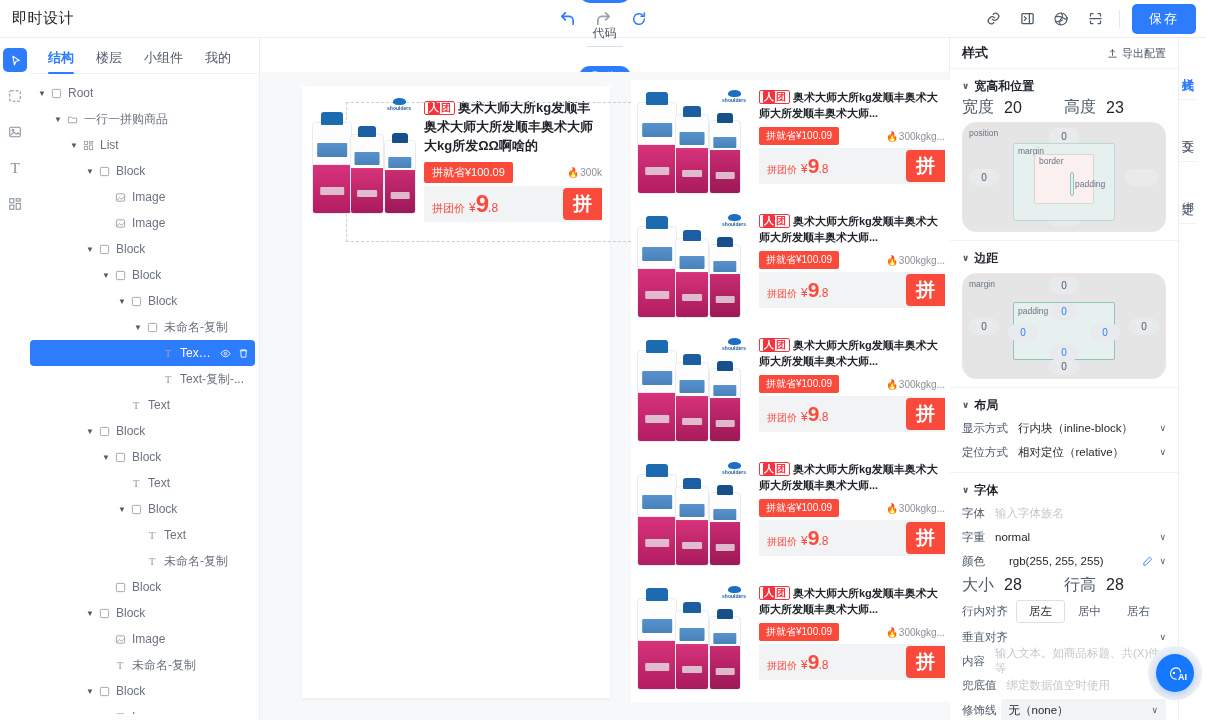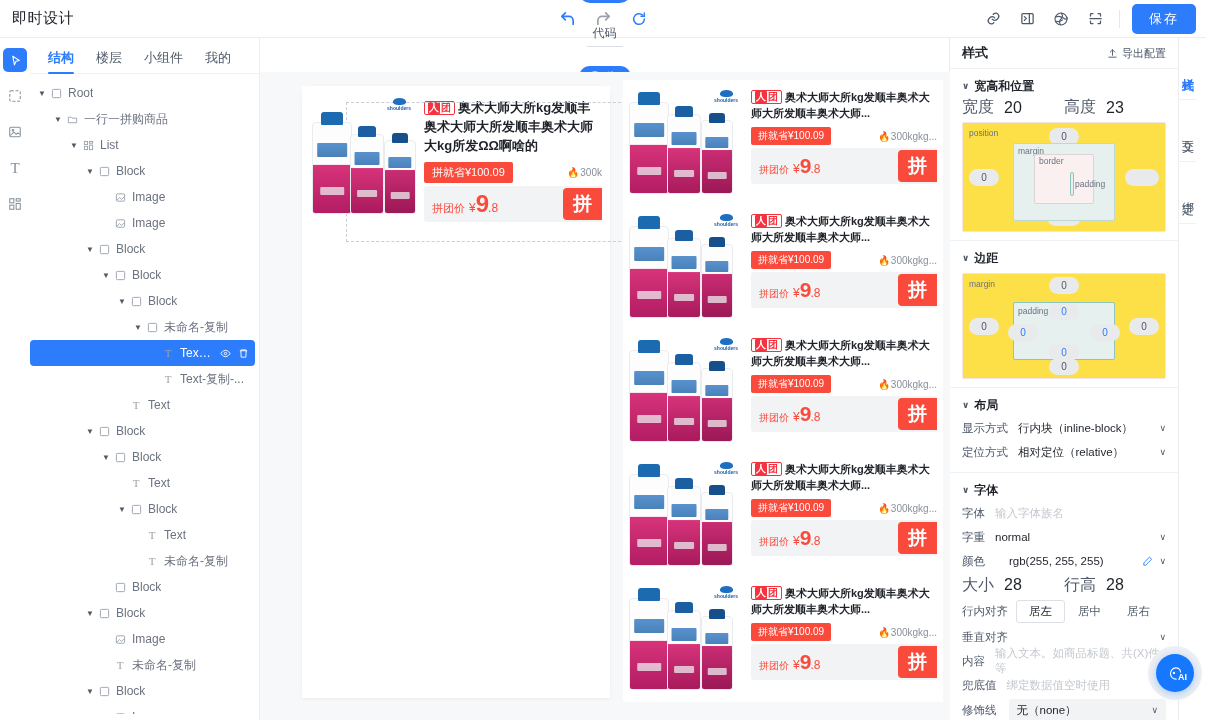--- a/index.html
+++ b/index.html
@@ -112,21 +112,21 @@
   .artboard {
     position: absolute; left: 42px; top: 14px; width: 308px; height: 612px;
     background: #fff; border-radius: 10px 10px 0 0;
     box-shadow: 0 1px 4px rgba(0,0,0,.06);
   }
   .selbox {
     position: absolute; left: 44px; top: 16px; width: 300px; height: 140px;
     border: 1px dashed #c9ced6;
   }
   .previewcol {
-    position: absolute; left: 363px; top: 8px; width: 320px;
+    position: absolute; left: 371px; top: 8px; width: 320px;
   }
 
   
   .card {
     display: flex; background: #fff; padding: 8px 6px 10px 4px; gap: 6px;
     align-items: flex-start;
   }
   .card.big { padding: 10px 8px; }
   .prodimgs { flex: 0 0 118px; height: 108px; position: relative; }
   .card.big .prodimgs { flex: 0 0 108px; height: 120px; }
@@ -231,22 +231,22 @@
   }
   .chev { font-size: 9px; color: #4e5969; }
   .fieldrow { display: flex; align-items: center; height: 24px; font-size: 11.5px; color: #4e5969; }
   .flabel { color: #4e5969; white-space: nowrap; }
   .fval { color: #1f2329; margin-left: 10px; }
   .fval.ph { color: #c4c8ce; }
   .halfrow { display: flex; }
   .halfrow > div { flex: 1; display: flex; align-items: center; }
 
   .boxmodel {
-    position: relative; background: #fde047; border: 1px solid #f3e3e3;
-    border-radius: 2px; margin-top: 4px; padding: 6px;
+    position: relative; background: #e5e5e5; border: 1px solid #f3e3e3;
+    border-radius: 14px; margin-top: 4px; padding: 6px;
   }
   .bm-label { font-size: 8.5px; color: #6b7280; position: absolute; }
   .bm-inner1 {
     background: #e6f1ef; border: 1px solid #bcd9d4; border-radius: 2px;
     position: relative; margin: 14px 40px 14px 40px; padding: 6px;
   }
   .bm-inner2 {
     background: #fbf0f0; border: 1px solid #ddd4d4; border-radius: 2px;
     position: relative; margin: 12px 22px; padding: 5px;
   }
@@ -264,21 +264,21 @@
 
   .segctl { display: flex; gap: 0; margin-left: 8px; }
   .seg {
     font-size: 11.5px; color: #4e5969; padding: 3px 12px; cursor: pointer;
     border: 1px solid transparent; border-radius: 3px;
   }
   .seg.on { border-color: #dcdfe5; background: #fff; color: #1f2329; }
   .inputline {
     background: #f2f3f5; border-radius: 3px; height: 22px; display: flex;
     align-items: center; padding: 0 8px; font-size: 11.5px; color: #1f2329;
-    flex: 1; margin-left: 12px;
+    flex: 1; margin-left: 4px;
   }
 
   
   .rstrip {
     position: absolute; left: 1178px; top: 38px; width: 28px; height: 682px;
     background: #fff; border-left: 1px solid #ebedf0;
   }
   .rtab {
     height: 62px; display: flex; align-items: center; justify-content: center;
     font-size: 12px; color: #4e5969; writing-mode: vertical-rl;

